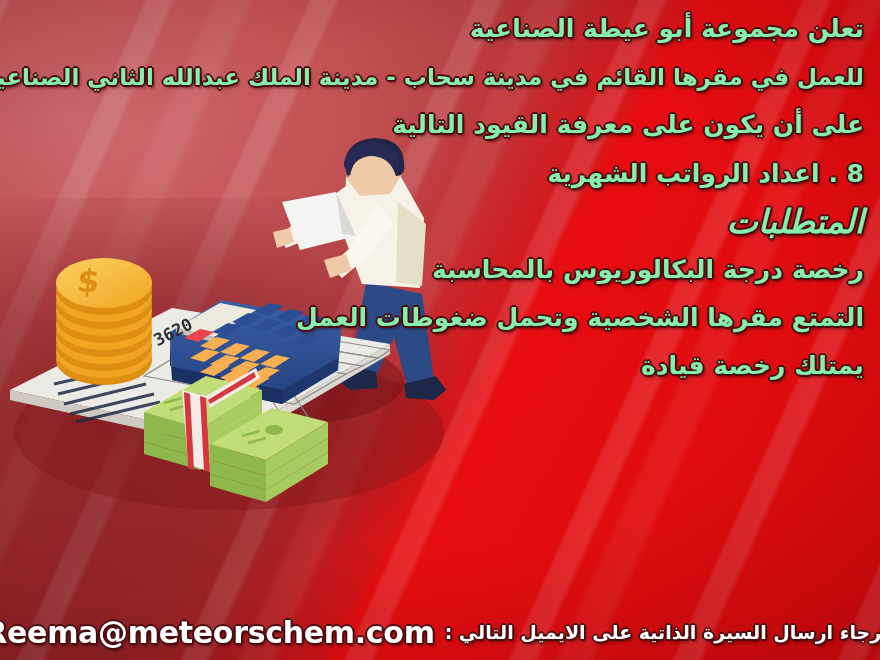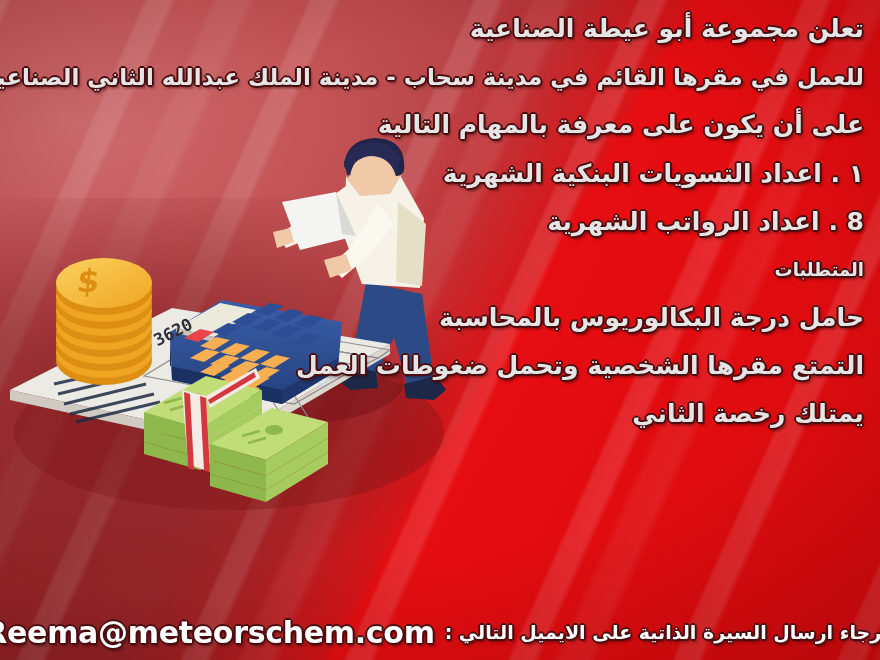--- a/index.html
+++ b/index.html
@@ -75,38 +75,38 @@
   
   .text-col{
     position:absolute;
     right:6px;top:0;
     width:874px;
     padding-top:4px;
     text-align:right;
     direction:rtl;
   }
   .ln{
-    color:#e5e5e5;
+    color:#86efac;
     font-weight:bold;
     line-height:1.0;
     white-space:nowrap;
     padding-right:10px;
     text-shadow:
       -1px -1px 0 #4a0d10, 1px -1px 0 #4a0d10,
       -1px  1px 0 #4a0d10, 1px  1px 0 #4a0d10,
       -2px  0   0 #4a0d10, 2px  0   0 #4a0d10,
        0   -2px 0 #4a0d10, 0    2px 0 #4a0d10,
        2px  3px 3px rgba(40,0,0,.55);
   }
   .h1{font-size:25px;height:50px;line-height:50px;}
   .h2{font-size:25px;height:50px;line-height:50px;}
   .h3{font-size:23px;height:46px;line-height:46px;}
   .h4{font-size:25px;height:50px;line-height:50px;}
   .li{font-size:25px;height:48px;line-height:48px;}
-  .req-head{font-size:18px;height:48px;line-height:48px;}
+  .req-head{font-size:33px;height:48px;line-height:48px;font-style:italic;}
   .req{font-size:25px;height:48px;line-height:48px;}
 
   
   .footer{
     position:absolute;
     left:0;right:0;bottom:4px;
     height:48px;
     display:flex;
     align-items:center;
     justify-content:center;
@@ -331,29 +331,28 @@
         <path d="M212 264 L262 236 L266 246 L216 276 Z" fill="#f4eae6"></path>
         <path d="M214 268 L260 240 L262 245 L216 272 Z" fill="#d2383e"></path>
       </g>
     </svg>
   </div>
 
   <div class="text-col">
 
     <div class="ln h1">تعلن مجموعة أبو عيطة الصناعية</div>
     <div class="ln h3">للعمل في مقرها القائم في مدينة سحاب - مدينة الملك عبدالله الثاني الصناعية</div>
-    <div class="ln h4">على أن يكون على معرفة بالمهام التالية</div>
-
-    <div class="ln li">١ . اعداد التسويات البنكية الشهرية</div>
+    <div class="ln h4">على أن يكون على معرفة القيود التالية</div>
+
     <div class="ln li">8 . اعداد الرواتب الشهرية</div>
 
     <div class="ln req-head">المتطلبات</div>
-    <div class="ln req">حامل درجة البكالوريوس بالمحاسبة</div>
+    <div class="ln req">رخصة درجة البكالوريوس بالمحاسبة</div>
     <div class="ln req">التمتع مقرها الشخصية وتحمل ضغوطات العمل</div>
-    <div class="ln req">يمتلك رخصة الثاني</div>
+    <div class="ln req">يمتلك رخصة قيادة</div>
 
   </div>
 
   <div class="footer">
     <span class="ar">الرجاء ارسال السيرة الذاتية على الايميل التالي :</span>
     <span class="em">Reema@meteorschem.com</span>
   </div>
 
 </div>
 

